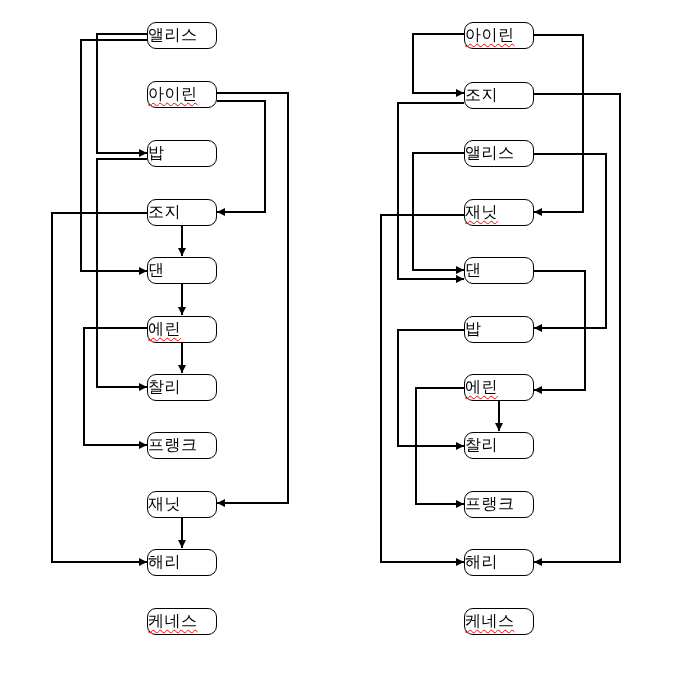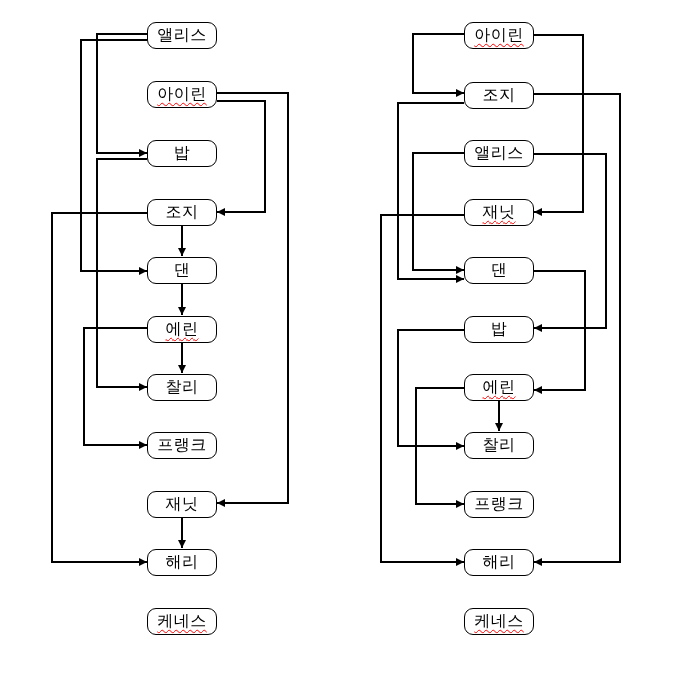--- a/index.html
+++ b/index.html
@@ -28,21 +28,21 @@
     height: 0;
   }
   .node {
     position: absolute;
     box-sizing: border-box;
     background: #ffffff;
     border: 1.5px solid #000000;
     border-radius: 9px;
     display: flex;
     align-items: center;
-    justify-content: center;
+    justify-content: flex-start;
     font-size: 16px;
     color: #000000;
     letter-spacing: 0.5px;
     white-space: nowrap;
     line-height: 1;
   }
   .node span {
     padding-bottom: 1px;
   }
   .squiggle {

